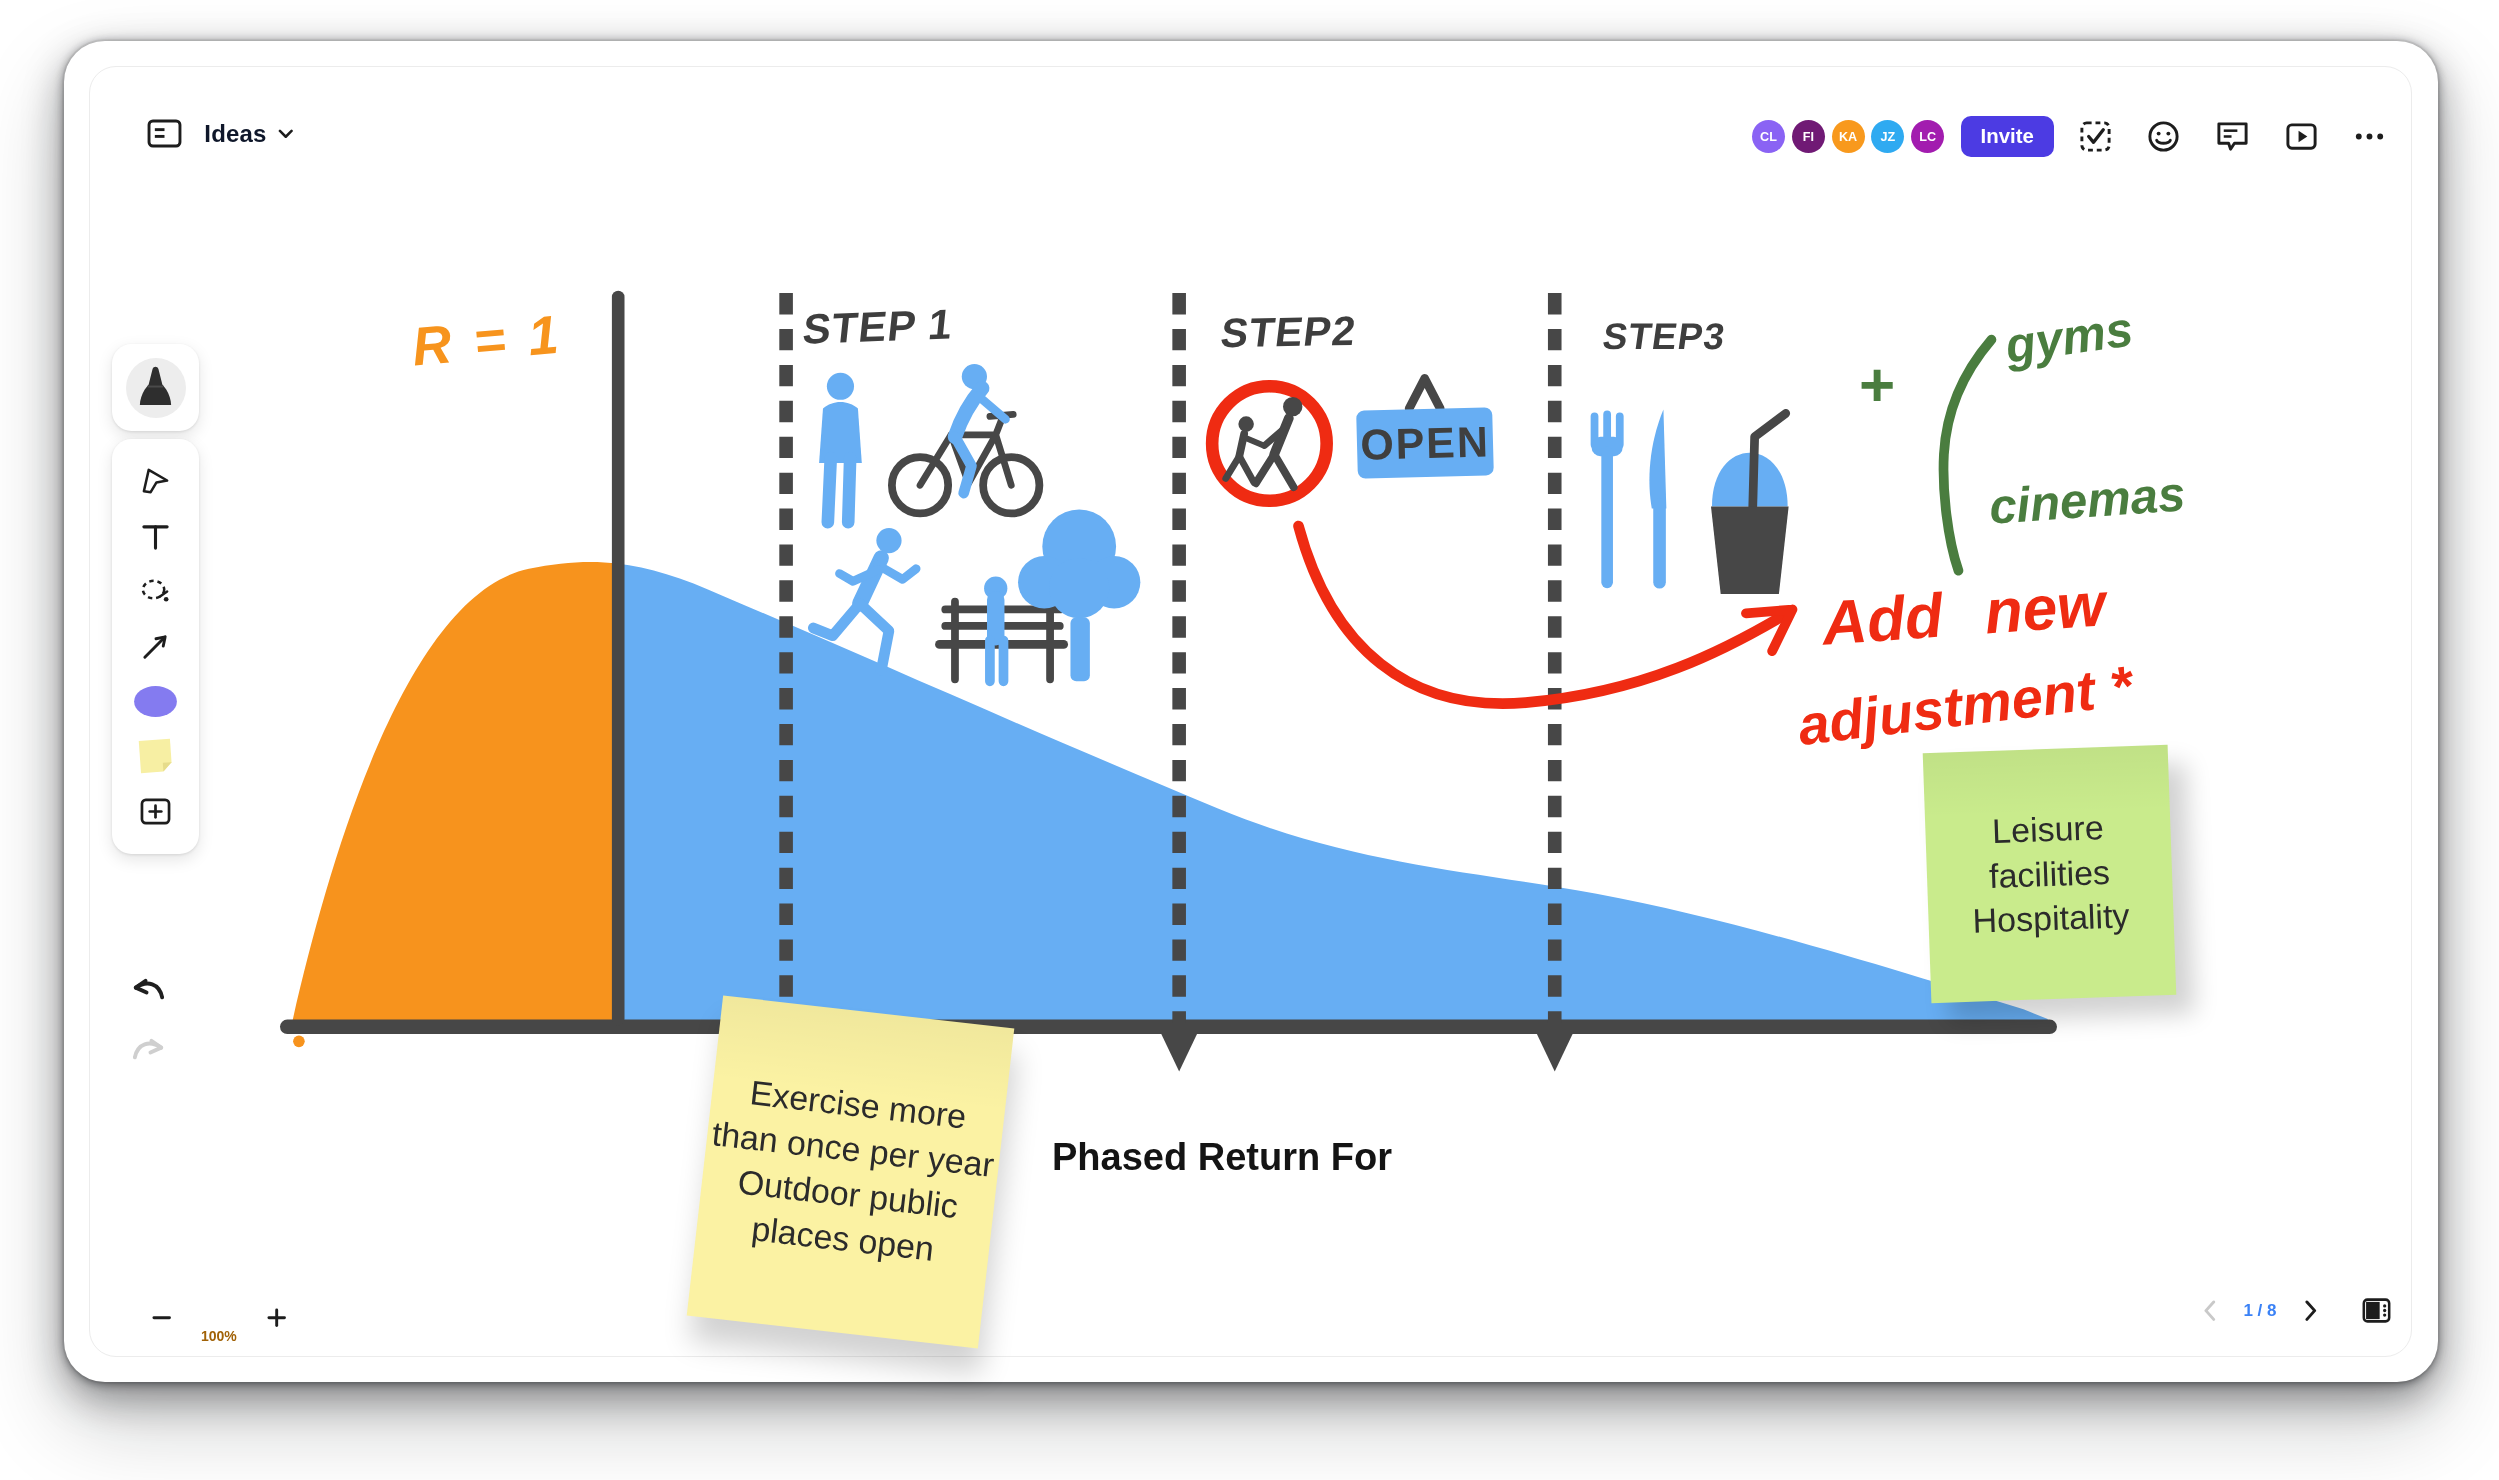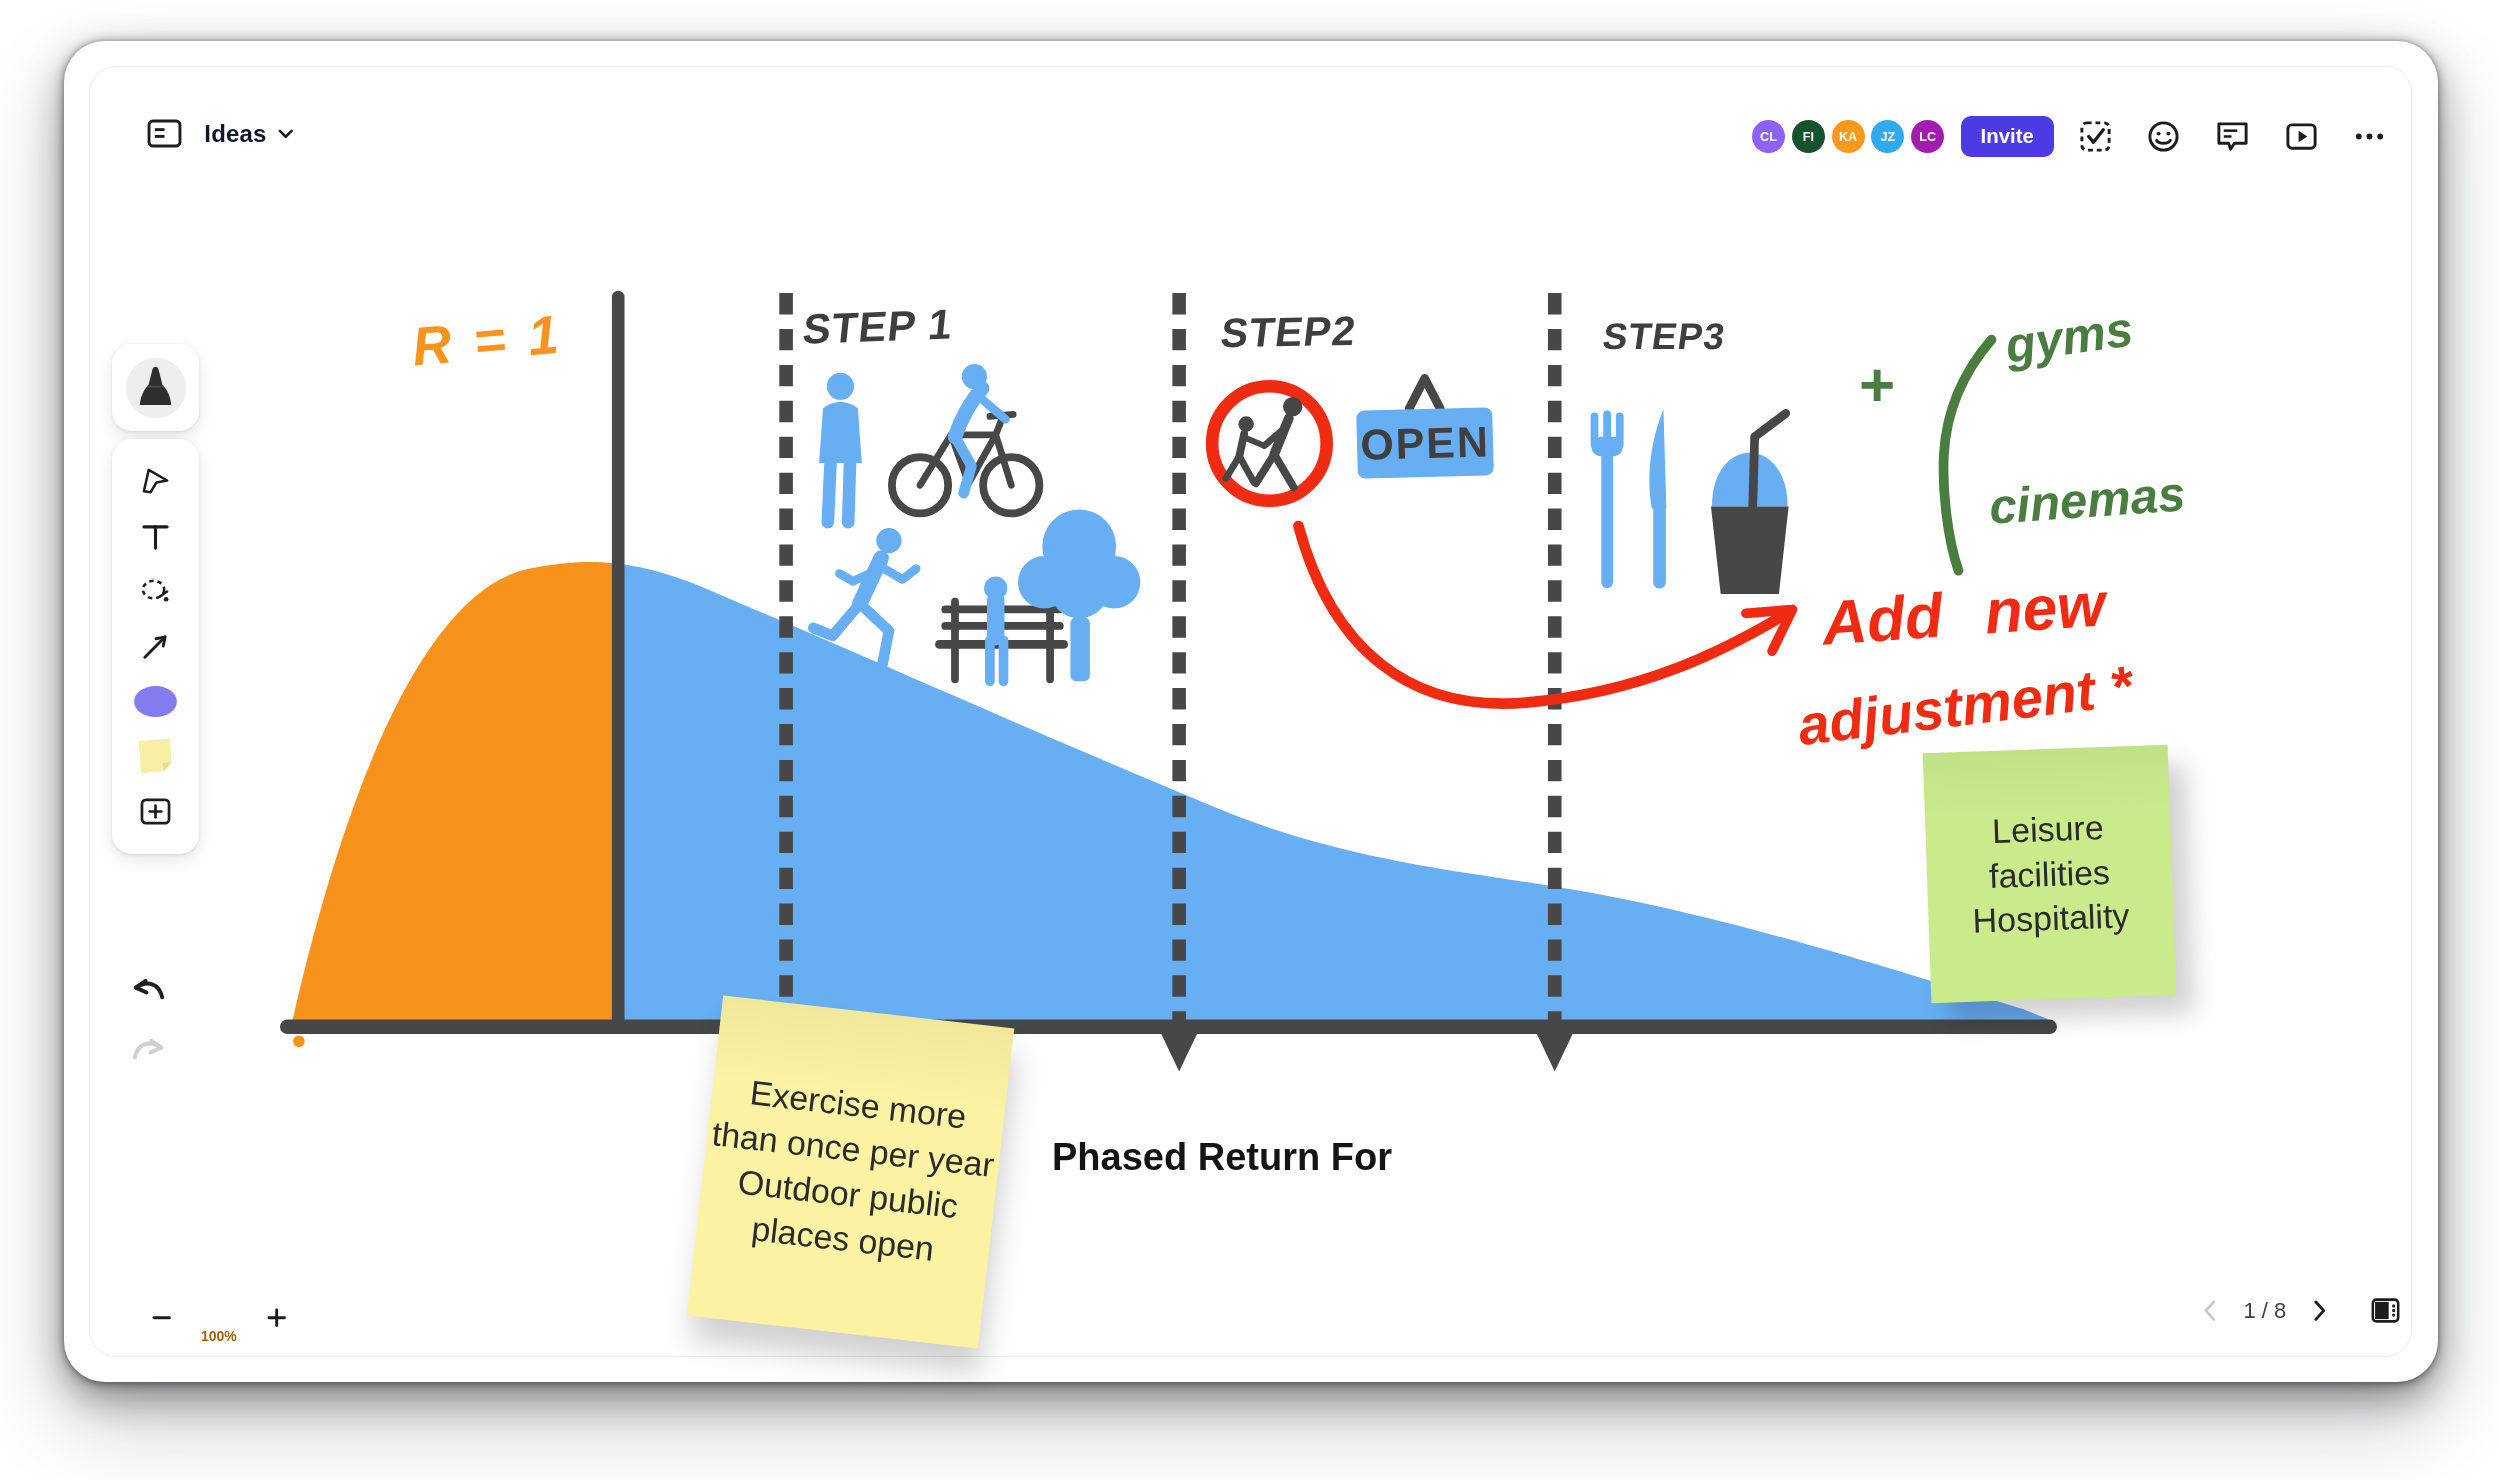--- a/index.html
+++ b/index.html
@@ -60,21 +60,21 @@
   .sticky-yellow { left:704px; top:1011px; width:293px; height:322px; font-size:34px;
             transform:rotate(6.5deg); box-shadow:5.8px 25px 29px rgba(0,0,0,.18); }
   .sticky-green { left:1927px; top:749px; width:245px; height:250px; font-size:34px;
             transform:rotate(-2deg); box-shadow:17.5px 19.4px 25px rgba(0,0,0,.18); }
 
   
   .footer-left { position:absolute; left:147px; top:1291px; display:flex; align-items:center; gap:25px; }
   .zoom-level { font-size:14px; font-weight:700; color:#a16207;margin-top:37px; }
   .fbtn { width:29px; height:39px; display:flex; align-items:center; justify-content:center; }
   .footer-right { position:absolute; left:2195px; top:1291px; display:flex; align-items:center; gap:19.4px; }
-  .page-indicator { font-size:22px; font-weight:400; color:#404040; }
+  .page-indicator { font-size:17px; font-weight:700; color:#3b82f6; }
 </style>
 </head>
 <body>
 
 <div class="page">
   <div class="window"></div>
   <div class="inner-border"></div>
 
   <svg class="abs" style="left:0;top:0" width="2500" height="1481" viewBox="0 0 2576 1526">
     <defs>
@@ -216,21 +216,21 @@
       <svg width="15.5" height="9.7" viewBox="0 0 16 10">
         <path d="M2,2 L8,8 L14,2" fill="none" stroke="#1d1d1d" stroke-width="2.6" stroke-linecap="round" stroke-linejoin="round"></path>
       </svg>
     </div>
   </div>
 
   <div class="hdr-right">
     <div class="avatar" style="background-color: rgb(138, 99, 244); align-items: center;">
         <span>CL</span>
       </div>
-    <div class="avatar" style="background-color: #14532d; align-items: center;">
+    <div class="avatar" style="background-color: #701a75; align-items: center;">
         <span>FI</span>
       </div>
     <div class="avatar" style="background-color: rgb(248, 153, 29);">
         <span>KA</span>
       </div>
     <div class="avatar" style="background-color: rgb(47, 170, 241);">
         <span>JZ</span>
       </div>
     <div class="avatar" style="background-color: #a21caf;">
         <span>LC</span>

